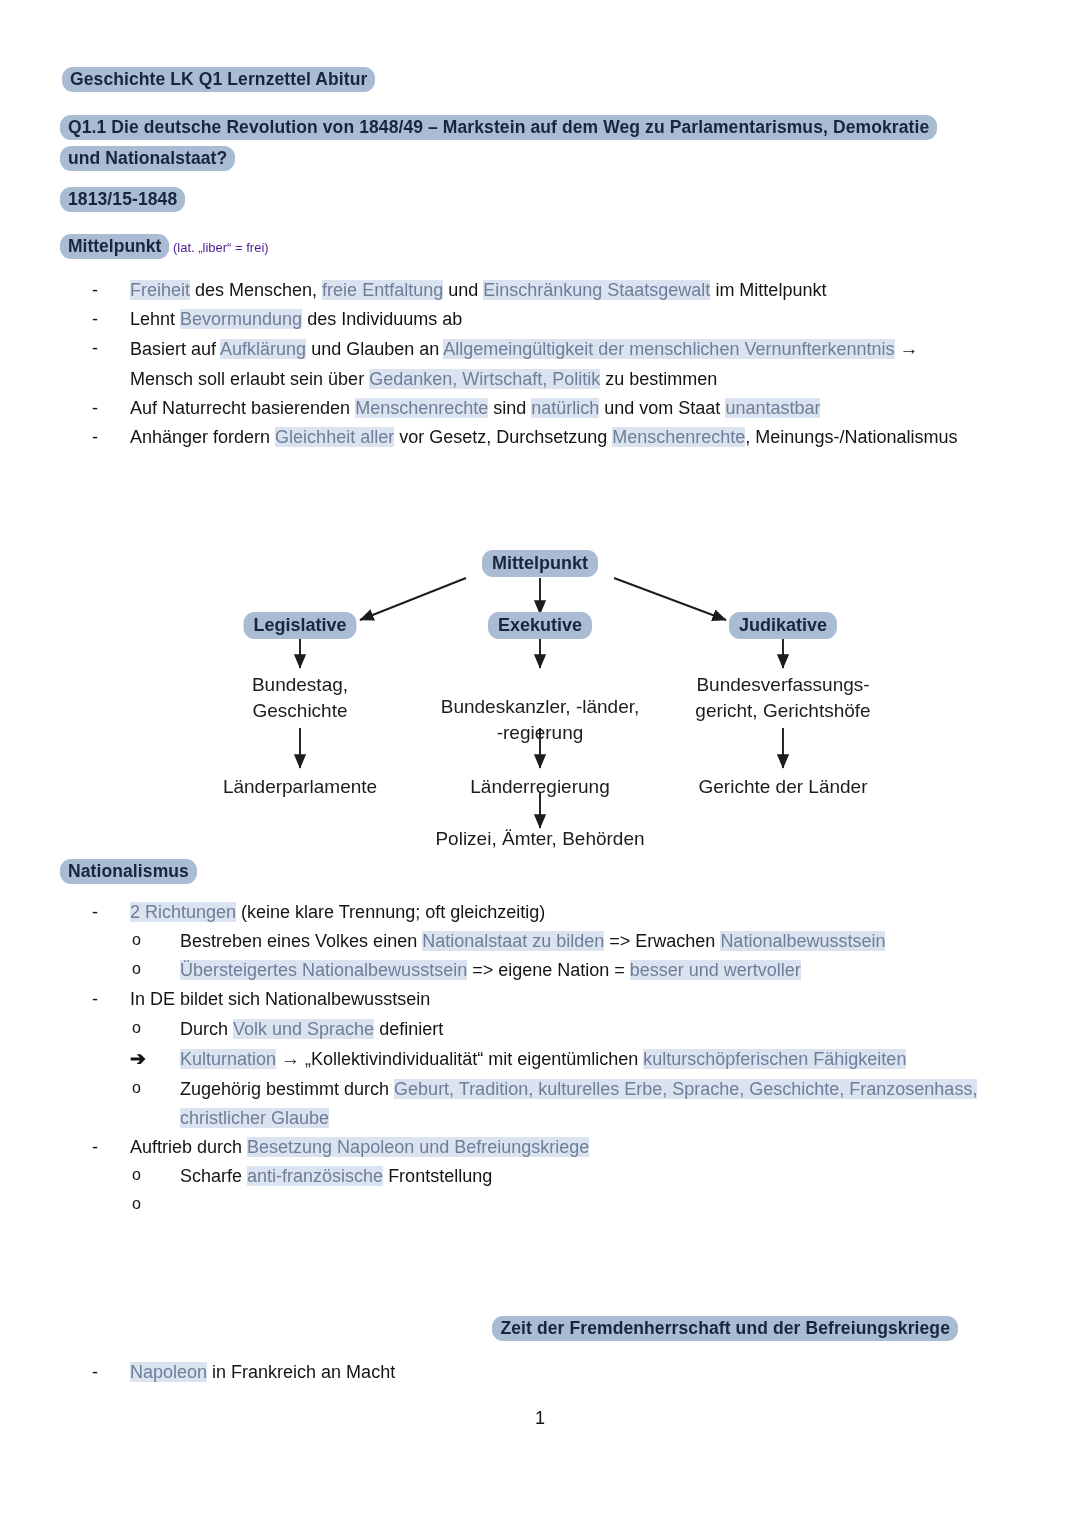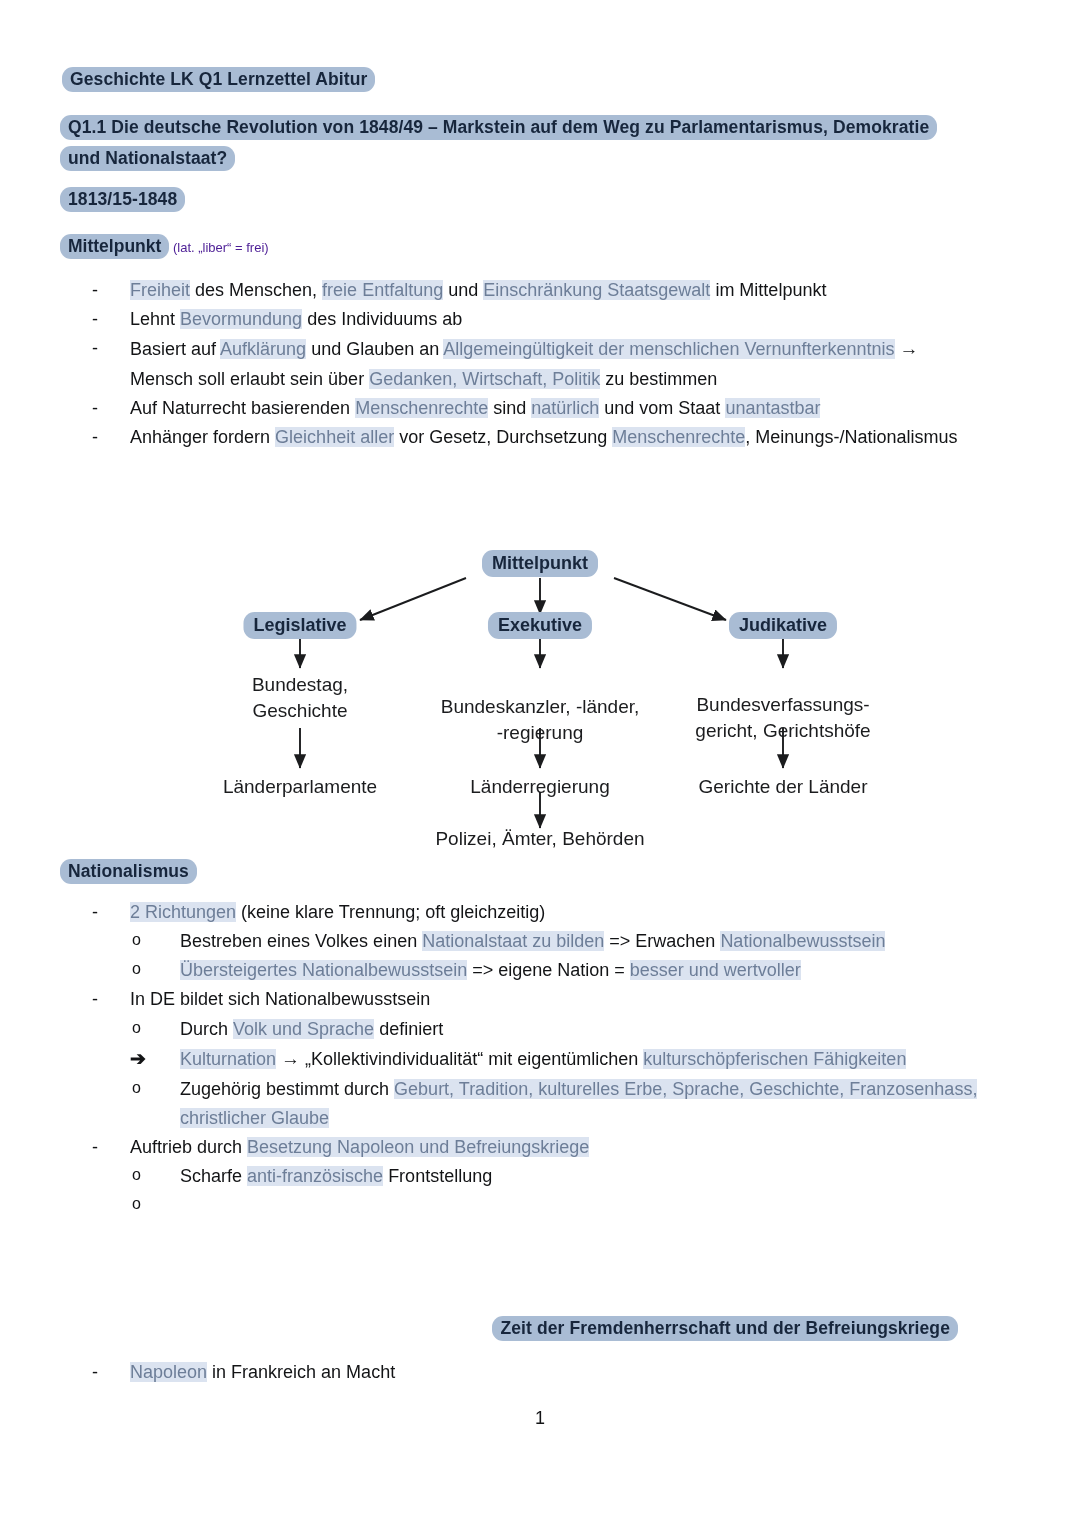--- a/index.html
+++ b/index.html
@@ -232,21 +232,21 @@
     </div>
 
     <div class="node leaf" style="left:300px; top:136px;">
       <div>Bundestag,</div>
       <div>Geschichte</div>
     </div>
     <div class="node leaf" style="left:540px; top:136px;margin-top:22px;">
       <div>Bundeskanzler, -länder,</div>
       <div>-regierung</div>
     </div>
-    <div class="node leaf" style="left:783px; top:136px;margin-top:20px;">
+    <div class="node leaf" style="left:783px; top:136px;">
       <div>Bundesverfassungs-</div>
       <div>gericht, Gerichtshöfe</div>
     </div>
 
     <div class="node leaf" style="left:300px; top:238px;text-align:right;">Länderparlamente</div>
     <div class="node leaf" style="left:540px; top:238px;">Länderregierung</div>
     <div class="node leaf" style="left:783px; top:238px;">Gerichte der Länder</div>
 
     <div class="node leaf" style="left:540px; top:290px;">Polizei, Ämter, Behörden</div>
   </div>

